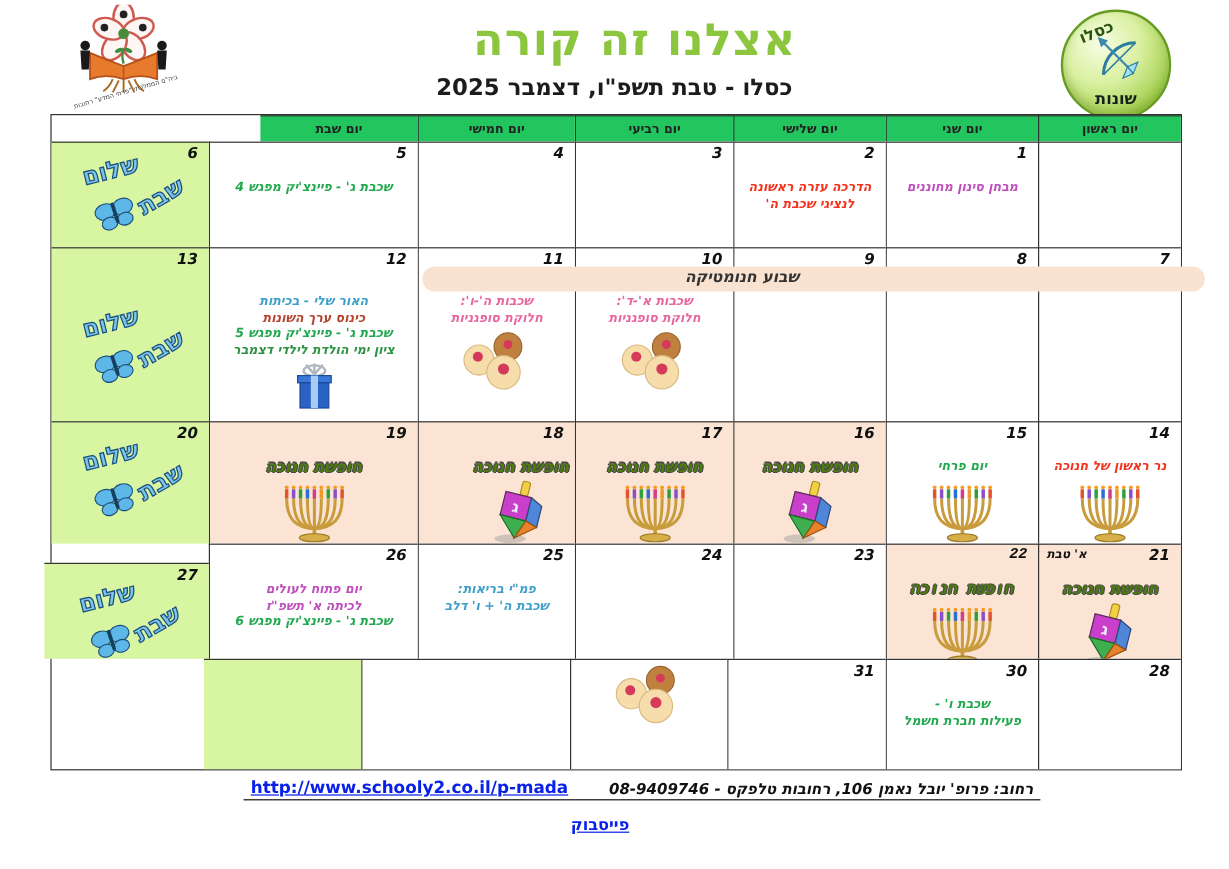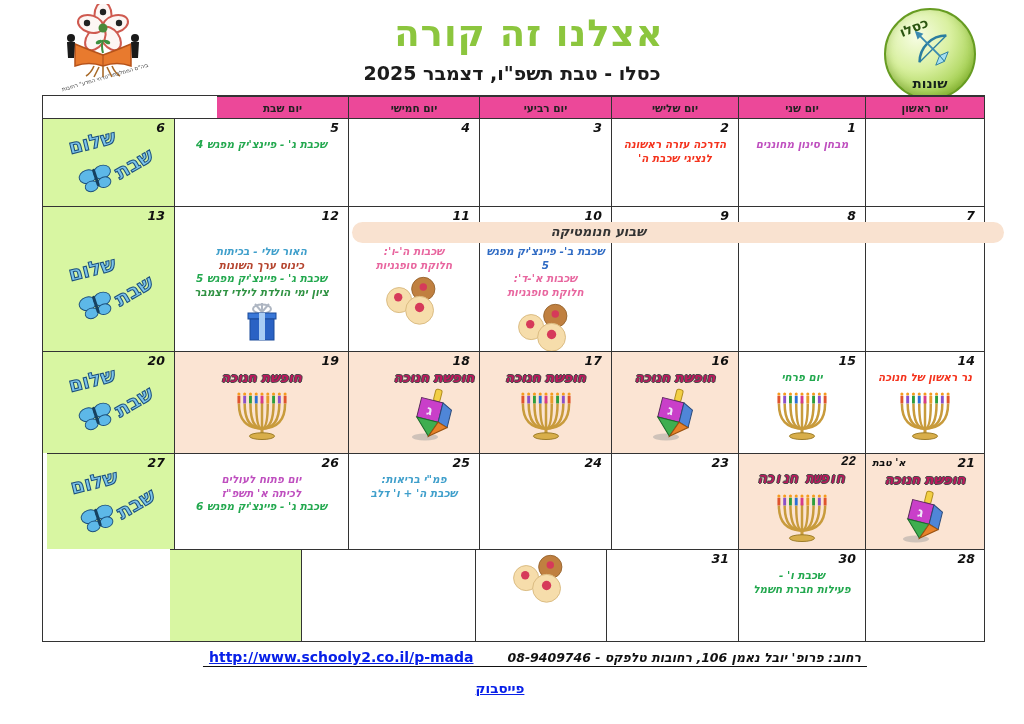--- a/index.html
+++ b/index.html
@@ -24,45 +24,45 @@
     font-size:13.5px;font-weight:800;color:#15211c;}
   .badge-bow{position:absolute;top:16px;left:24px;}
 
   
   #grid{position:absolute;left:42px;top:95px;width:941px;border:1.4px solid #333;
     direction:rtl;background:#fff;}
   .crow{display:flex;position:relative;}
   .crow:not(:first-child) .cell{border-top:1.2px solid #333;}
   .cell{position:relative;box-sizing:border-box;border-left:1.2px solid #333;flex:0 0 auto;}
   .crow .cell:last-child{border-left:none;}
-  .header-row .cell{height:22px;background:#ec4899;display:flex;align-items:center;justify-content:center;}
+  .header-row .cell{height:22px;background:#22c55e;display:flex;align-items:center;justify-content:center;}
   .header-row span{font-size:10.5px;font-weight:600;color:#222;}
   .bg-white{background:#fff;}
   .bg-green{background:#d8f6a2;}
   .bg-pink{background:#fbe4d3;}
   .daynum{position:absolute;top:1px;right:9px;font-size:12.5px;font-weight:bold;color:#101010;}
   .corner{position:absolute;top:3px;left:6px;font-size:10px;font-weight:bold;color:#101010;}
-  .lines{margin-top:19px;padding:0 2px;}
+  .lines{margin-top:31px;padding:0 2px;}
   .rr1 .lines{margin-top:38px;}
   .line{font-size:10.5px;line-height:13.5px;text-align:center;font-weight:600;direction:rtl;}
   .art{display:flex;justify-content:center;align-items:center;margin-top:3px;}
   .bg-green .art{margin-top:8px;}
   .rr0 .bg-green .art{margin-top:3px;}
   .rr1 .bg-green .art{margin-top:42px;}
 
   .c-blue{color:#2f6bc4;} .c-green{color:#22a84e;} .c-red{color:#f4321c;}
   .c-darkred{color:#b5452f;font-weight:700;} .c-magenta{color:#bf4fbf;}
   .c-pink{color:#e8669f;} .c-lightblue{color:#3f9fcb;} .c-violet{color:#c57fe0;}
   .c-darkgreen{color:#2f9242;}
-  .c-outline{color:#be185d;font-size:13px;font-weight:800;
+  .c-outline{color:#4d7c0f;font-size:13px;font-weight:800;
     text-shadow:-1px 0 #4a4a4a,1px 0 #4a4a4a,0 -1px #4a4a4a,0 1px #4a4a4a;}
 
   .week-banner{position:absolute;top:126px;right:-20px;width:652px;height:21px;
     background:#f9e2d0;border-radius:11px;z-index:4;}
-  .week-banner span{position:absolute;right:358px;top:2px;font-size:13px;
+  .week-banner span{position:absolute;right:338px;top:2px;font-size:13px;
     font-weight:600;color:#333;direction:rtl;}
 
   
   .addr-line{position:absolute;top:649px;left:535px;transform:translateX(-50%);
     display:flex;direction:rtl;align-items:flex-end;gap:34px;
     border-bottom:1.5px solid #111;padding:0 6px 1px;white-space:nowrap;}
   .addr-text{font-size:12.5px;font-weight:600;color:#111;direction:rtl;}
   .url-link{font-size:14px;font-weight:bold;color:#0820e8;text-decoration:underline;
     direction:ltr;cursor:pointer;}
   .fb-link{position:absolute;top:680px;left:500px;transform:translateX(-50%);
@@ -198,21 +198,20 @@
       </div>
       <div class="cell bg-white" style="width: 127px;">
         <div class="daynum hw">8</div>
       </div>
       <div class="cell bg-white" style="width: 127px;">
         <div class="daynum hw">9</div>
       </div>
       <div class="cell bg-white" style="width: 132px;">
         <div class="daynum hw">10</div>
         <div class="lines">
-          <div class="line hw c-blue">שכבת ב'- פיינצ'יק מפגש 5</div>
           <div class="line hw c-pink">שכבות א'-ד':</div>
           <div class="line hw c-pink">חלוקת סופגניות</div>
         </div>
         <div class="art">
           <svg width="66" height="52" viewBox="0 0 70 56">
     <circle cx="45" cy="15" r="12.5" fill="#c08040" stroke="#96652e"></circle>
             <circle cx="45" cy="13" r="4" fill="#d63a5a"></circle>
     <circle cx="19" cy="27" r="13.5" fill="#f6ddab" stroke="#d8b97e"></circle>
             <circle cx="18" cy="24" r="4.5" fill="#d63a5a"></circle>
     <circle cx="41" cy="38" r="15" fill="#f6ddab" stroke="#d8b97e"></circle>
@@ -572,21 +571,21 @@
         </div>
       </div>
       <div class="cell bg-white" style="width: 174px;">
         <div class="daynum hw">26</div>
         <div class="lines">
           <div class="line hw c-magenta">יום פתוח לעולים</div>
           <div class="line hw c-magenta">לכיתה א' תשפ"ז</div>
           <div class="line hw c-green">שכבת ג' - פיינצ'יק מפגש 6</div>
         </div>
       </div>
-      <div class="cell bg-green" style="width: 127px;">
+      <div class="cell bg-green" style="width: 137px; margin-top: 16px;">
         <div class="daynum hw">27</div>
         <div class="art">
           <svg width="106" height="74" viewBox="0 0 108 78">
     <g font-family="DejaVu Sans, sans-serif" font-weight="bold" font-size="21" fill="#7cc4ea" stroke="#1b4f7d" stroke-width="1.1">
       <text x="38" y="28" text-anchor="middle" transform="rotate(-14 38 28)">שלום</text>
       <text x="84" y="50" text-anchor="middle" transform="rotate(-30 84 50)">שבת</text>
     </g>
     <g transform="translate(40,58) rotate(-18)">
       <ellipse cx="-8" cy="-3" rx="9" ry="7" fill="#5db8e8" stroke="#1b4f7d"></ellipse>
       <ellipse cx="8" cy="-3" rx="9" ry="7" fill="#5db8e8" stroke="#1b4f7d"></ellipse>

